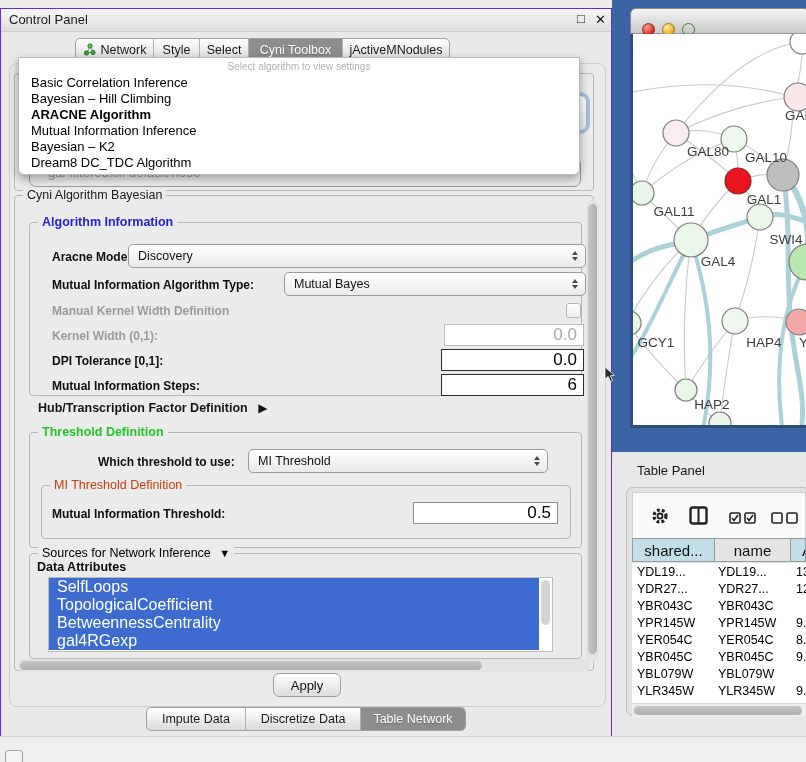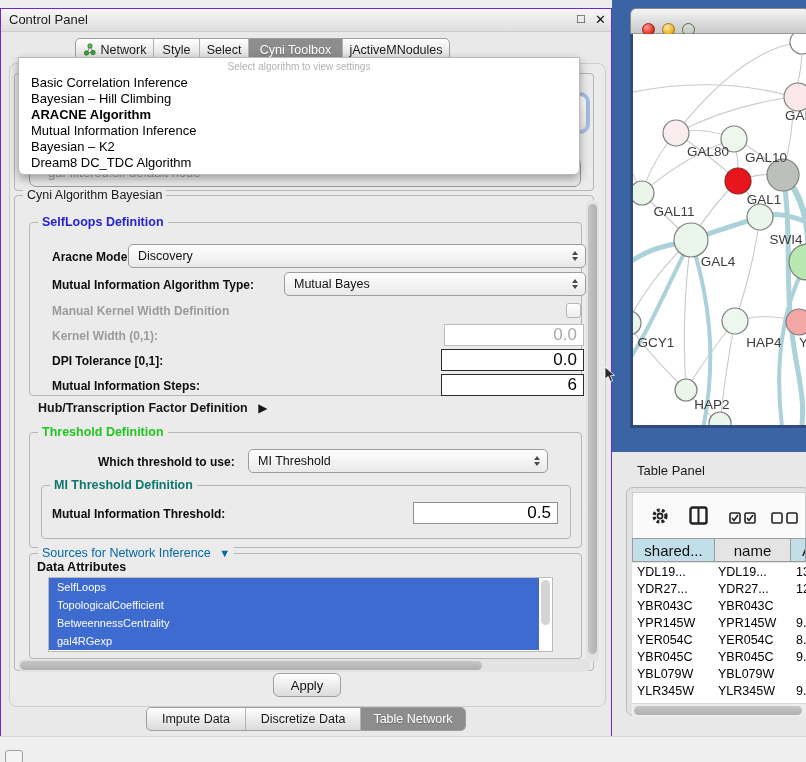--- a/index.html
+++ b/index.html
@@ -19,21 +19,21 @@
   .field{background:#fff;box-sizing:border-box;font-size:17px;display:flex;align-items:center;
          justify-content:flex-end;padding-right:6px}
   .fen{border:1.5px solid #2c2c2c;color:#000}
   .fdis{border:1px solid #bcbcbc;color:#a9a9a9}
   .seg{display:flex;border:1px solid #9f9f9f;border-radius:5px;overflow:hidden;
        background:linear-gradient(#ffffff,#dadada);font-size:12.5px;color:#1a1a1a}
   .seg .s{display:flex;align-items:center;justify-content:center;border-right:1px solid #b2b2b2;white-space:nowrap}
   .seg .s:last-child{border-right:none}
   .seg .sel{background:#8d8d8d;color:#fff;text-shadow:0 1px 1px rgba(0,0,0,.25)}
   .ddit{font-size:13px;color:#000;padding:1px 0 1px 12px;white-space:nowrap}
-  .litem{height:18px;line-height:18px;color:#fff;background:#3d6bd0;font-size:11px;padding-left:8px;
+  .litem{height:18px;line-height:18px;color:#fff;background:#3d6bd0;font-size:16px;padding-left:8px;
          width:calc(100% - 13px);box-sizing:border-box}
   .thumbV{background:linear-gradient(90deg,#c6c6c6,#b0b0b0);border-radius:5px}
   .thumbH{background:linear-gradient(#c6c6c6,#b0b0b0);border-radius:5px}
   .light{width:13px;height:13px;border-radius:50%;position:absolute;top:14px}
   .cell{box-sizing:border-box;display:flex;align-items:center;overflow:hidden}
   .hdr{border-right:1px solid #9b9b9b;justify-content:center;font-size:15px;color:#111}
   .trow{display:flex;height:17px;font-size:12.5px;color:#000}
   svg text{font-family:"Liberation Sans","DejaVu Sans",sans-serif}
 </style>
 </head>
@@ -248,21 +248,21 @@
   <div class="a" style="left:38px;top:86px;width:546px;height:34px;border:1px solid #9ab4d6;border-radius:7px;
               background:linear-gradient(#ffffff,#ececec);box-shadow:0 0 0 3px rgba(104,152,219,.55)"></div>
   <div class="combo a" style="left:28px;top:148px;width:552px;height:30px;border-radius:7px">
     <span style="color:#9a9a9a;font-size:13px;padding-left:9px">gal-filtered.sif default node</span>
   </div>
 
   <div class="a grp" style="left:13px;top:186px;width:578px;height:474px">
     <span class="gt" style="color:#1a1a1a">Cyni Algorithm Bayesian</span>
 
     <div class="a grp" style="left:14px;top:26px;width:551px;height:172px">
-      <span class="gt" style="color:#2424cf;font-weight:bold">SelfLoops Definition</span>
+      <span class="gt" style="color:#2424cf;font-weight:bold">Algorithm Information</span>
 
       <span class="lbl a" style="left:22px;top:27px">Aracne Mode:</span>
       <div class="combo a" style="left:98px;top:21px;width:458px;height:24px">
         <span>Discovery</span>
         <span class="spin">
             <i class="up"></i>
             <i class="dn"></i>
           </span>
       </div>
 
@@ -299,28 +299,28 @@
       <span class="lbl a" style="left:68px;top:22px">Which threshold to use:</span>
       <div class="combo a" style="left:218px;top:16px;width:300px;height:24px">
         <span>MI Threshold</span>
         <span class="spin">
             <i class="up"></i>
             <i class="dn"></i>
           </span>
       </div>
 
       <div class="a grp" style="left:11px;top:52px;width:528px;height:52px">
-        <span class="gt" style="color:#0f766e;font-weight:bold">MI Threshold Definition</span>
+        <span class="gt" style="color:#c2410c;font-weight:normal">MI Threshold Definition</span>
         <span class="lbl a" style="left:10px;top:21px">Mutual Information Threshold:</span>
         <div class="field fen a" style="left:371px;top:16px;width:145px;height:22px;border-width:1px;border-color:#8f8f8f">0.5</div>
       </div>
     </div>
 
     <div class="a grp" style="left:14px;top:357px;width:551px;height:104px">
-      <span class="gt" style="font-size:12.5px;color:#0369a1">
+      <span class="gt" style="font-size:12.5px;color:#000000">
         <span>Sources for Network Inference</span>
         <span style="margin-left:5px;font-size:11px">▼</span>
       </span>
       <span class="lbl a" style="left:7px;top:6px;font-size:12.5px">Data Attributes</span>
       <div class="a" style="left:18px;top:23px;width:503px;height:73px;background:#fff;border:1px solid #bbb;overflow:hidden">
         <div class="litem">SelfLoops</div>
         <div class="litem">TopologicalCoefficient</div>
         <div class="litem">BetweennessCentrality</div>
         <div class="litem">gal4RGexp</div>
         <div class="a thumbV" style="right:2px;top:2px;width:9px;height:45px;background:#d4d4d4"></div>

